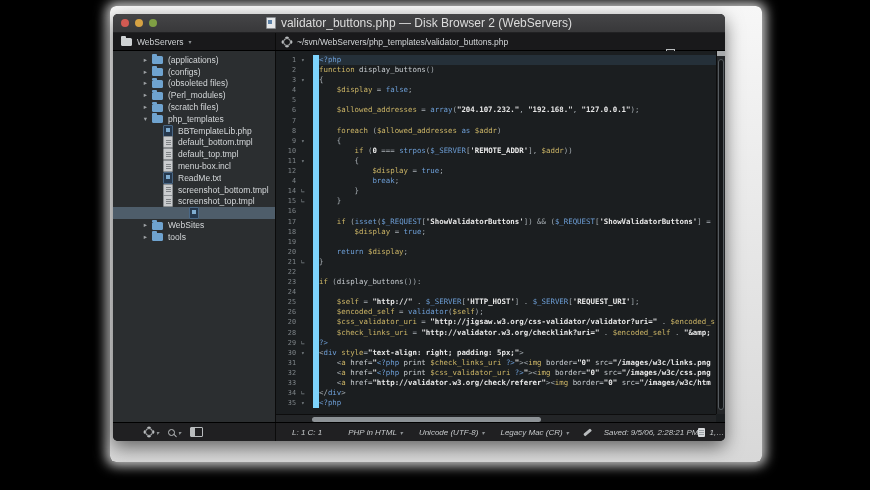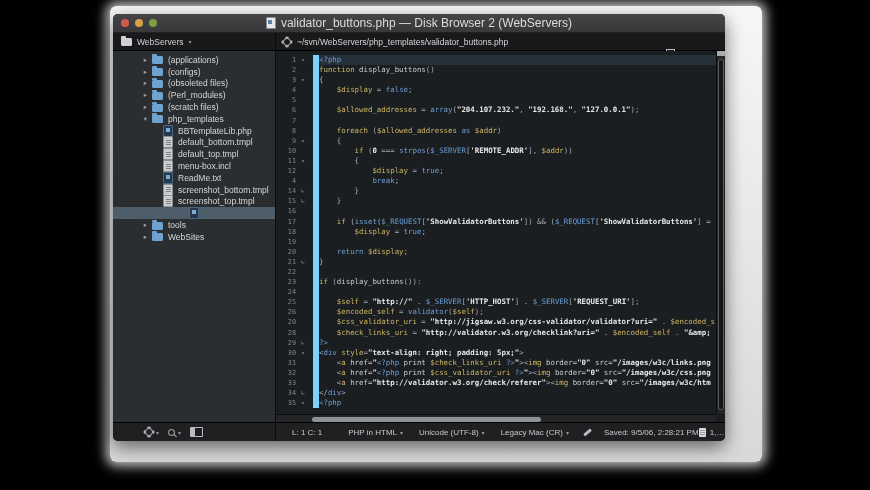--- a/index.html
+++ b/index.html
@@ -82,21 +82,21 @@
   .tk-s{color:var(--str,#e8e8e8);font-weight:bold;}
   .tk-p{color:var(--pl,#a6adb2);}
   .tk-w{color:#c7ccd0;}
   .vsb{position:absolute;right:0;top:0;bottom:8px;width:9px;background:#232527;border-left:1px solid #0d0d0d;box-sizing:border-box;}
   .vsb .placard{position:absolute;top:0;left:0;right:0;height:5px;background:#a7a9ab;}
   .vsb .thumb{position:absolute;left:1px;right:1px;top:8px;bottom:4px;border:1px solid #565b5f;border-radius:4px;background:#141618;}
   .hsb{position:absolute;left:0;right:9px;bottom:0;height:8px;background:#232527;border-top:1px solid #0d0d0d;box-sizing:border-box;}
   .hsb .thumb{position:absolute;left:36px;width:52%;top:1.5px;height:5px;background:#8d9296;border-radius:3px;}
   
   .statusbar{height:18px;flex:none;background:#202022;border-top:1px solid #000;display:flex;
-             align-items:center;font-size:8px;color:var(--stattext,#c6c9cb);}
+             align-items:center;font-size:8px;color:var(--stattext,#c6c9cb);font-style:italic;}
   .sb-left{width:163px;flex:none;align-self:stretch;display:flex;align-items:center;gap:9px;
            padding-left:32px;border-right:1px solid #0b0b0b;box-sizing:border-box;}
   .sb-item{display:flex;align-items:center;gap:3px;white-space:nowrap;}
   .sb-right{margin-left:auto;margin-right:6px;display:flex;align-items:center;gap:4px;}
   .ml16{margin-left:16px;} .ml26{margin-left:26px;justify-content:space-between;} .ml14{margin-left:14px;} .ml12{margin-left:12px;}
 </style>
 </head>
 <body>
 
 <div class="stage">
@@ -215,26 +215,26 @@
             <span class="lbl">screenshot_top.tmpl</span>
           </div>
           <div class="ti d1 sel">
             <span class="disc"></span>
             <span class="fi doc-dark"></span>
             <span class="lbl">validator_buttons.php</span>
           </div>
           <div class="ti d0">
             <span class="disc">▸</span>
             <span class="fi folder"></span>
+            <span class="lbl">WebSites</span>
+          </div>
+          <div class="ti d0">
+            <span class="disc">▸</span>
+            <span class="fi folder"></span>
             <span class="lbl">tools</span>
-          </div>
-          <div class="ti d0">
-            <span class="disc">▸</span>
-            <span class="fi folder"></span>
-            <span class="lbl">WebSites</span>
           </div>
         </div>
       <div class="editor">
         <div class="code-area">
             <div class="cl hl">
               <span class="ln">1</span>
               <span class="fold">▾</span>
               <span class="ct"><span class="tk-b">&lt;?php</span></span>
             </div>
             <div class="cl">

